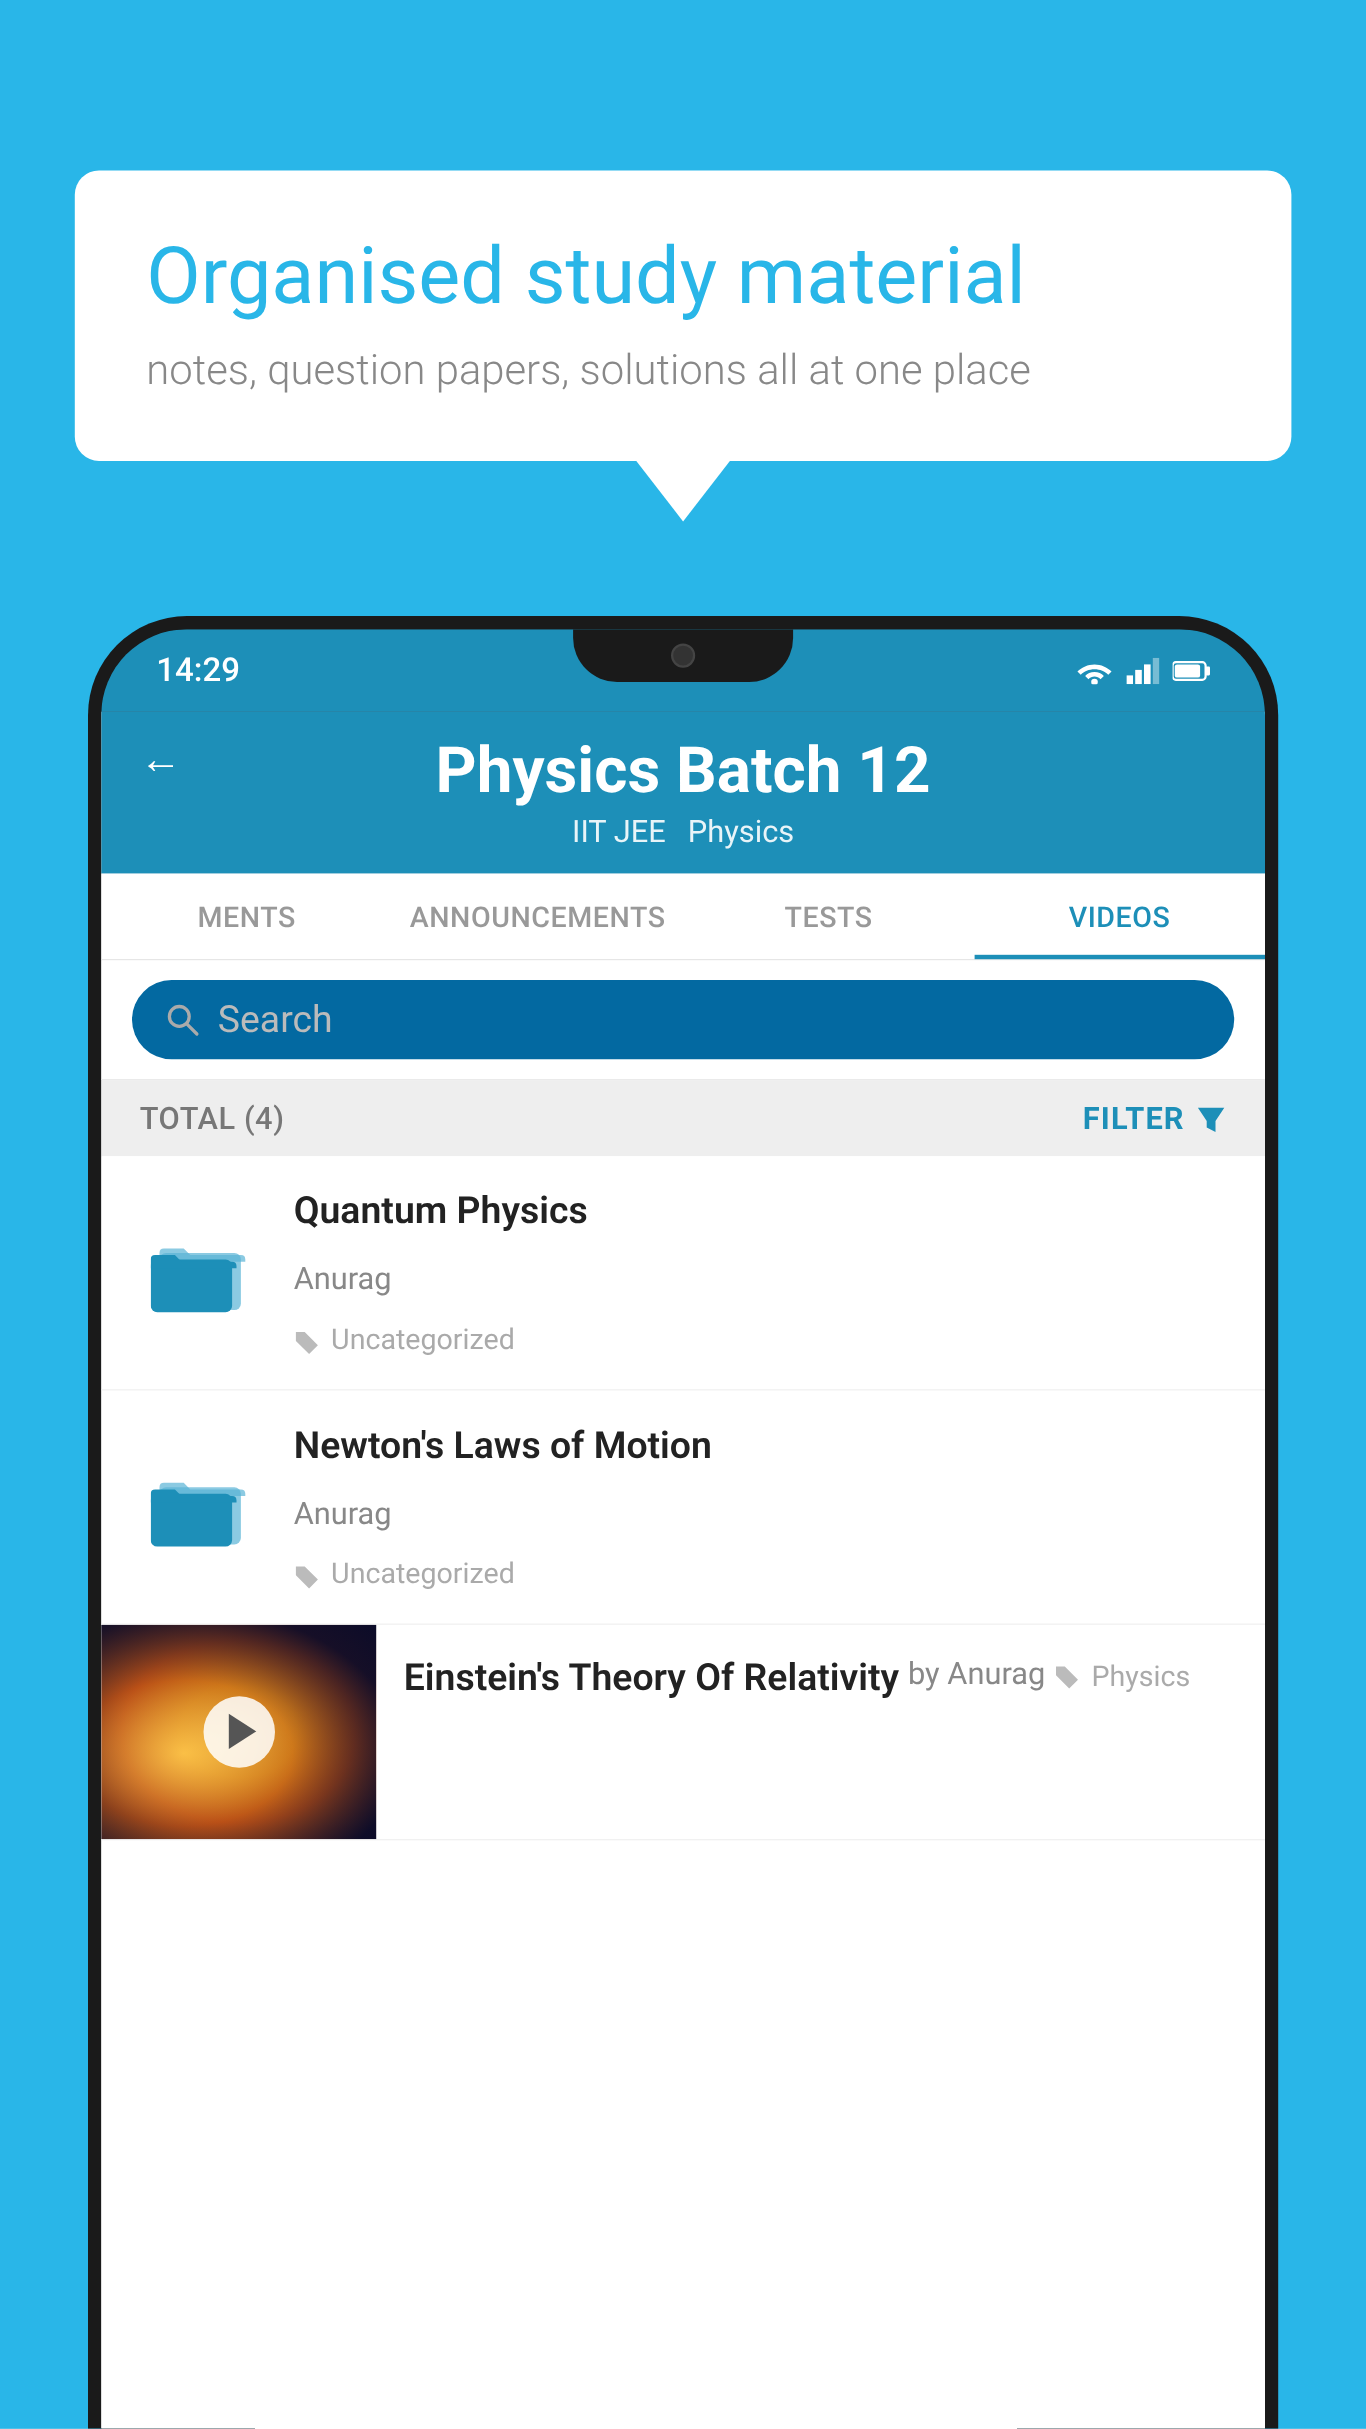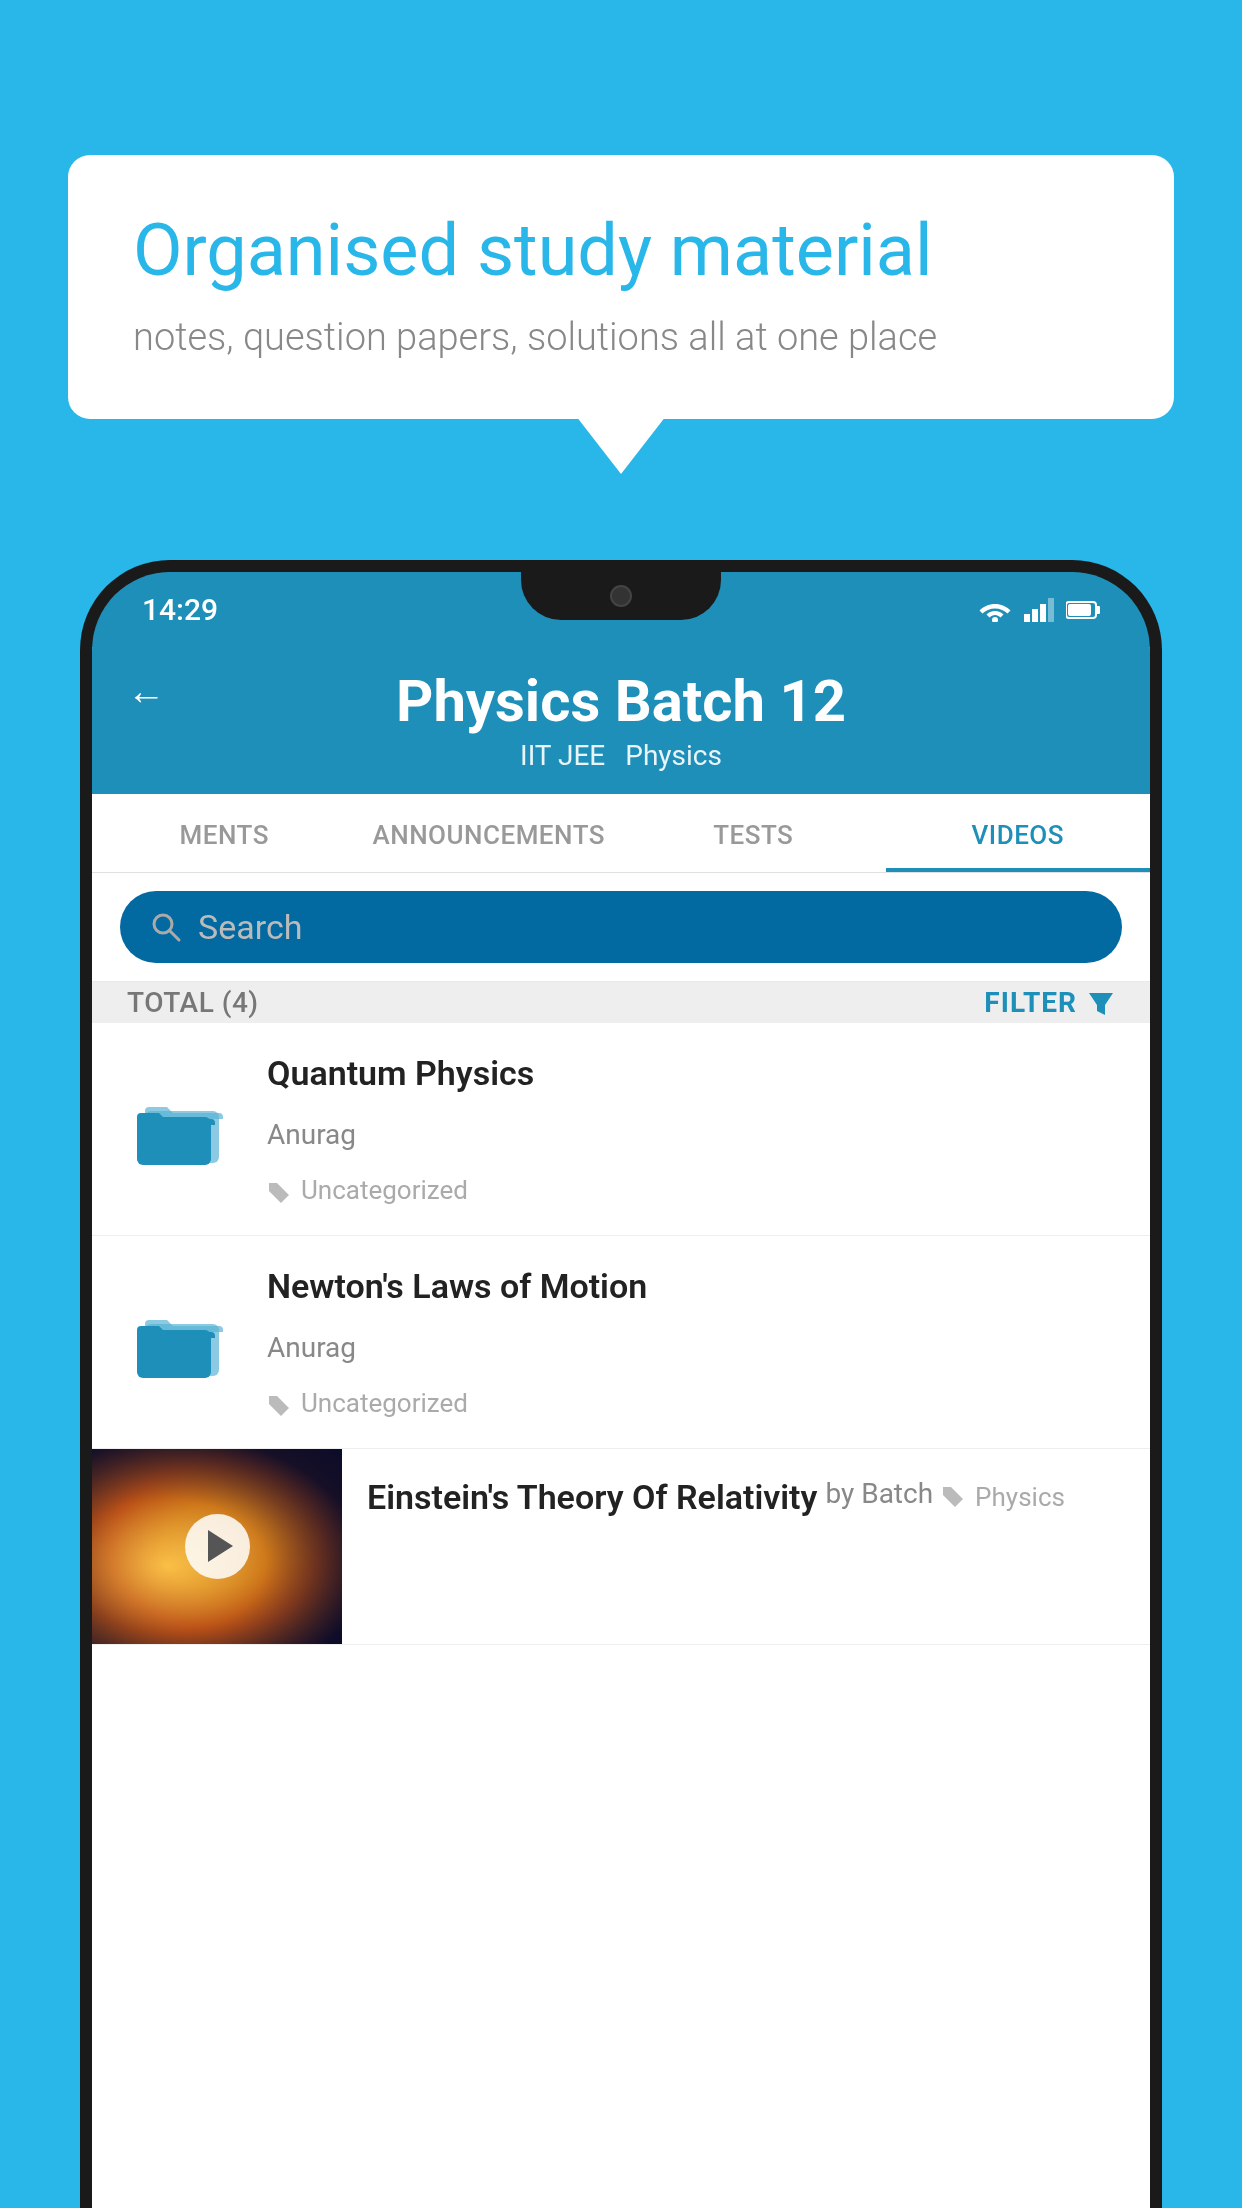--- a/index.html
+++ b/index.html
@@ -216,21 +216,21 @@
     }
 
     .search-text {
       color: #bbb;
       font-size: 34px;
     }
 
     
     .filter-bar {
       background: #eeeeee;
-      padding: 4px 35px;
+      padding: 18px 35px;
       display: flex;
       justify-content: space-between;
       align-items: center;
     }
 
     .total-label {
       color: #777;
       font-size: 28px;
       font-weight: 500;
       letter-spacing: 0.5px;
@@ -502,21 +502,21 @@
 
         <div class="video-item-thumb">
           <div class="thumb-image">
 
             <div class="play-button">
               <div class="play-triangle"></div>
             </div>
           </div>
           <div class="thumb-info">
             <div class="thumb-title">Einstein's Theory Of Relativity</div>
-            <div class="thumb-author">by Batch</div>
+            <div class="thumb-author">by Anurag</div>
             <div class="thumb-tag">
               <svg width="24" height="24" viewBox="0 0 24 24" fill="#bbb">
                 <path d="M2,2 L10,2 L22,14 L14,22 L2,10 Z M7,7 A1.5,1.5 0 1,1 4,7 A1.5,1.5 0 0,1 7,7Z"></path>
               </svg>
               <span>Physics</span>
             </div>
           </div>
         </div>
 
       </div>

